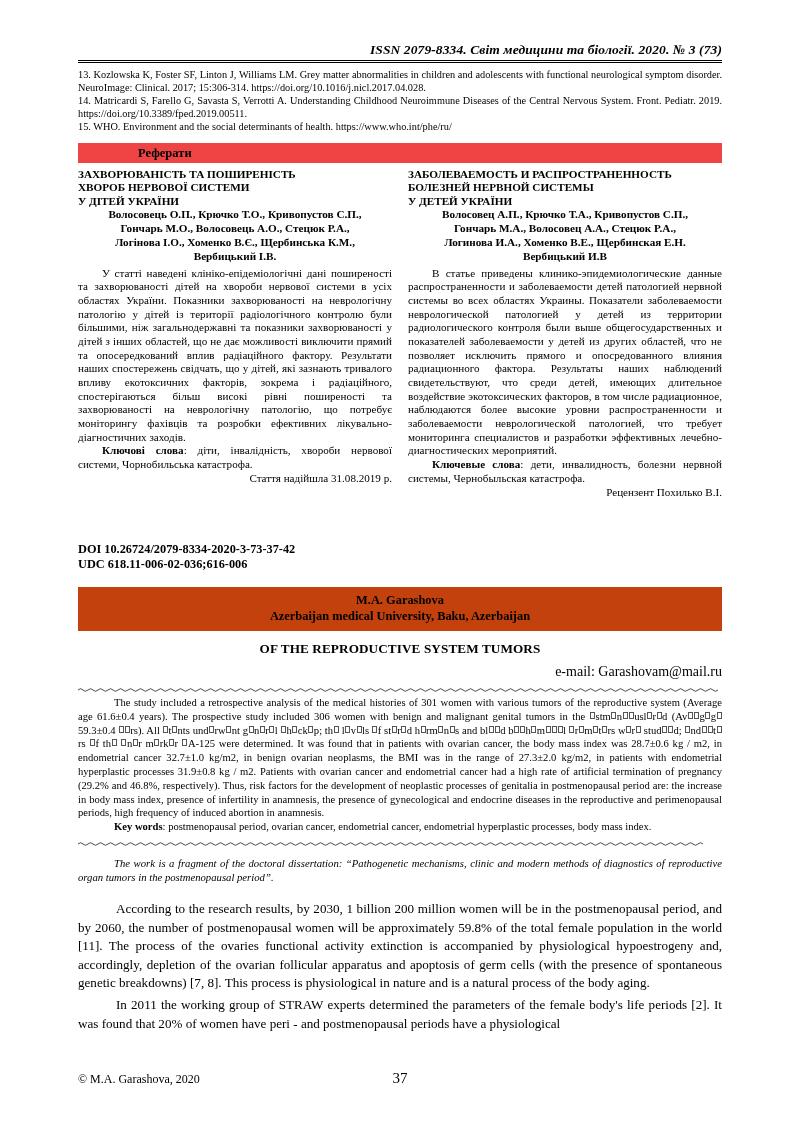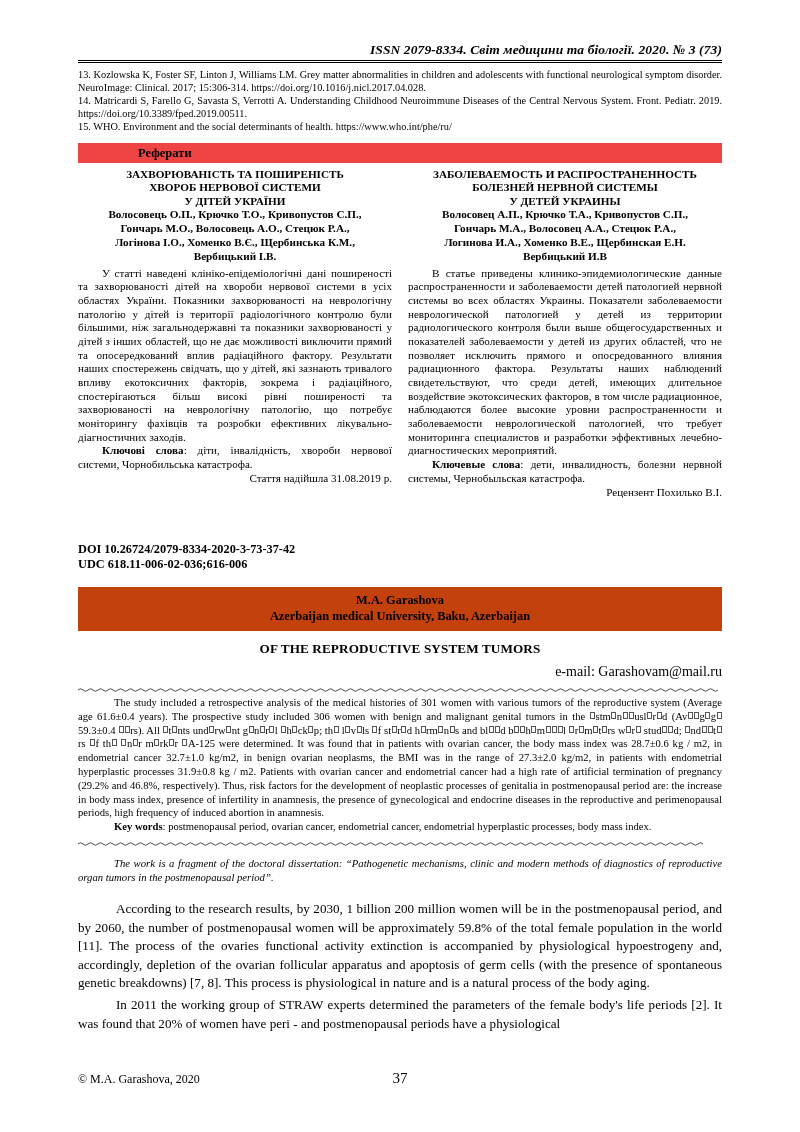--- a/index.html
+++ b/index.html
@@ -61,21 +61,20 @@
   }
 
   
   .abscols {
     display: flex;
     gap: 16px;
     margin-top: 5px;
   }
   .abscol { width: 50%; }
   .abs-title {
-    text-align: center;
     font-weight: bold;
     font-size: 11.2px;
     line-height: 1.21;
   }
   .abs-authors {
     text-align: center;
     font-weight: bold;
     font-size: 11.2px;
     line-height: 1.23;
   }
@@ -243,21 +242,21 @@
       </div>
       <div class="abs-body">У статті наведені клініко-епідеміологічні дані поширеності та захворюваності дітей на хвороби нервової системи в усіх областях України. Показники захворюваності на неврологічну патологію у дітей із території радіологічного контролю були більшими, ніж загальнодержавні та показники захворюваності у дітей з інших областей, що не дає можливості виключити прямий та опосередкований вплив радіаційного фактору. Результати наших спостережень свідчать, що у дітей, які зазнають тривалого впливу екотоксичних факторів, зокрема і радіаційного, спостерігаються більш високі рівні поширеності та захворюваності на неврологічну патологію, що потребує моніторингу фахівців та розробки ефективних лікувально-діагностичних заходів.</div>
       <div class="abs-kw"><b>Ключові слова</b><span>: діти, інвалідність, хвороби нервової системи, Чорнобильська катастрофа.</span></div>
       <div class="abs-right">Стаття надійшла 31.08.2019 р.</div>
     </div>
 
     <div class="abscol">
       <div class="abs-title">
         <div>ЗАБОЛЕВАЕМОСТЬ И РАСПРОСТРАНЕННОСТЬ</div>
         <div>БОЛЕЗНЕЙ НЕРВНОЙ СИСТЕМЫ</div>
-        <div>У ДЕТЕЙ УКРАИНЫ</div>
+        <div>У ДЕТЕЙ УКРАЇНИ</div>
       </div>
       <div class="abs-authors">
         <div>Волосовец А.П., Крючко Т.А., Кривопустов С.П.,</div>
         <div>Гончарь М.А., Волосовец А.А., Стецюк Р.А.,</div>
         <div>Логинова И.А., Хоменко В.Е., Щербинская Е.Н.</div>
         <div>Вербицький И.В</div>
       </div>
       <div class="abs-body">В статье приведены клинико-эпидемиологические данные распространенности и заболеваемости детей патологией нервной системы во всех областях Украины. Показатели заболеваемости неврологической патологией у детей из территории радиологического контроля были выше общегосударственных и показателей заболеваемости у детей из других областей, что не позволяет исключить прямого и опосредованного влияния радиационного фактора. Результаты наших наблюдений свидетельствуют, что среди детей, имеющих длительное воздействие экотоксических факторов, в том числе радиационное, наблюдаются более высокие уровни распространенности и заболеваемости неврологической патологией, что требует мониторинга специалистов и разработки эффективных лечебно-диагностических мероприятий.</div>
       <div class="abs-kw"><b>Ключевые слова</b><span>: дети, инвалидность, болезни нервной системы, Чернобыльская катастрофа.</span></div>
       <div class="abs-right">Рецензент Похилько В.І.</div>

